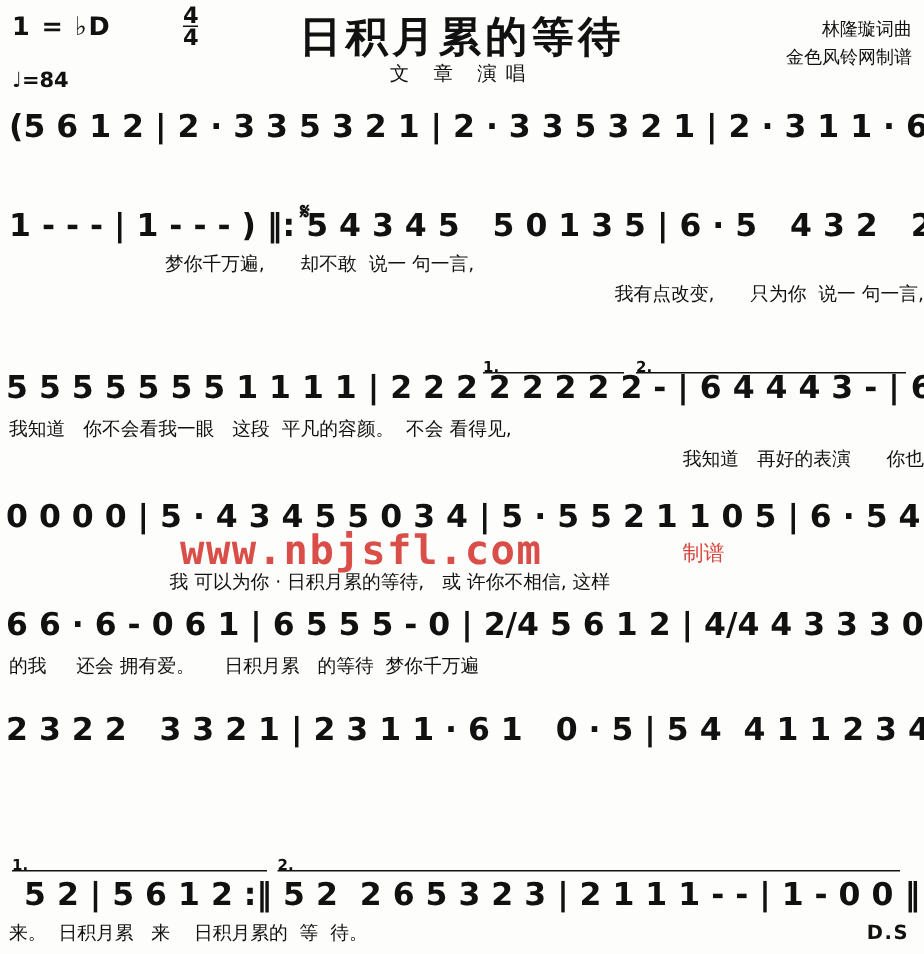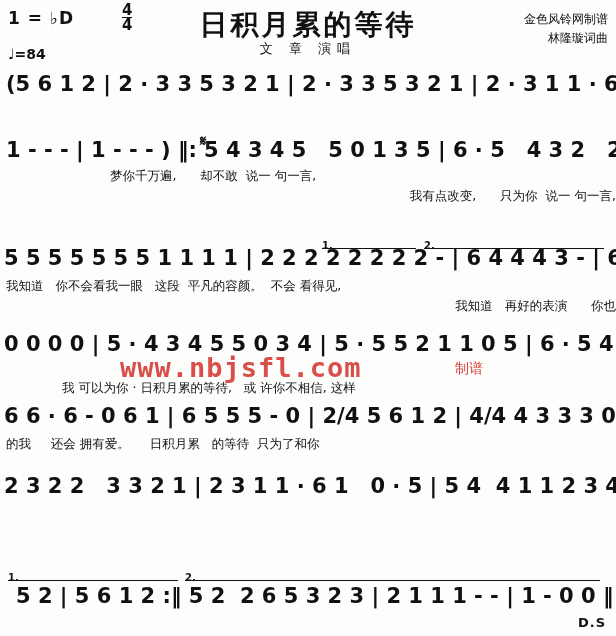--- a/index.html
+++ b/index.html
@@ -87,22 +87,22 @@
 
   <div class="hdr-meter">
     <span class="num">4</span>
     <span class="den">4</span>
   </div>
 
   <div class="title">日积月累的等待</div>
   <div class="subtitle">文 章  演唱</div>
 
   <div class="credits">
+    <div>林隆璇词曲</div>
     <div>金色风铃网制谱</div>
-    <div>林隆璇词曲</div>
   </div>
 
   <div class="tempo">♩=84</div>
 
   <div class="row" style="top:72px;">
     <div class="notes" style="padding-left:6px;">(5 6 1 2 | 2 · 3 3 5 3 2 1 | 2 · 3 3 5 3 2 1 | 2 · 3 1 1 · 6 1 | 2 · 3 1 1 · 6 1</div>
   </div>
 
   <div class="row" style="top:138px;">
     <div class="notes" style="padding-left:6px;">1 - - - | 1 - - - ) ‖: 5 4 3 4 5   5 0 1 3 5 | 6 · 5   4 3 2   2  -</div>
@@ -116,37 +116,38 @@
     <div class="lyr" style="padding-left:6px;margin-top:8px;">我知道   你不会看我一眼   这段  平凡的容颜。  不会 看得见,</div>
     <div class="lyr" style="padding-left:6px;margin-top:3px;text-align:right;">我知道   再好的表演      你也</div>
   </div>
   <div class="brk" style="left:322px;top:240px;">1.</div>
   <div class="brk" style="left:424px;top:240px;">2.</div>
   <hr class="sep" style="left:322px;top:248px;width:94px;">
   <hr class="sep" style="left:424px;top:248px;width:180px;">
 
   <div class="row" style="top:332px;">
     <div class="notes" style="padding-left:4px;">0 0 0 0 | 5 · 4 3 4 5 5 0 3 4 | 5 · 5 5 2 1 1 0 5 | 6 · 5 4 4 5 6 6 0 4 5</div>
-    <div class="lyr" style="padding-left:62px;margin-top:24px;">我 可以为你 · 日积月累的等待,   或 许你不相信, 这样</div>
+    <div class="lyr" style="padding-left:113px;margin-top:24px;">我 可以为你 · 日积月累的等待,   或 许你不相信, 这样</div>
   </div>
 
   <div class="wm">www.nbjsfl.com</div>
   <div class="wm-tail">制谱</div>
 
   <div class="row" style="top:404px;">
     <div class="notes" style="padding-left:4px;">6 6 · 6 - 0 6 1 | 6 5 5 5 - 0 | 2/4 5 6 1 2 | 4/4 4 3 3 3 0 5 4 3 2 1 1</div>
-    <div class="lyr" style="padding-left:6px;margin-top:8px;">的我     还会 拥有爱。     日积月累   的等待  只为了和你</div>
+    <div class="lyr" style="padding-left:6px;margin-top:8px;">的我     还会 拥有爱。     日积月累   的等待  梦你千万遍</div>
   </div>
 
   <div class="row" style="top:474px;">
     <div class="notes" style="padding-left:4px;">2 3 2 2   3 3 2 1 | 2 3 1 1 · 6 1   0 · 5 | 5 4  4 1 1 2 3 4 5</div>
   </div>
 
   <div class="brk" style="left:8px;top:572px;">1.</div>
   <div class="brk" style="left:185px;top:572px;">2.</div>
   <hr class="sep" style="left:8px;top:580px;width:170px;">
   <hr class="sep" style="left:185px;top:580px;width:415px;">
   <div class="row" style="top:584px;">
     <div class="notes" style="padding-left:16px;">5 2 | 5 6 1 2 :‖ 5 2  2 6 5 3 2 3 | 2 1 1 1 - - | 1 - 0 0 ‖</div>
+    <div class="lyr" style="padding-left:6px;margin-top:6px;">来。  日积月累   来    日积月累的  等  待。</div>
   </div>
 
   <div class="ds">D.S</div>
 </div>
 
 </body></html>

